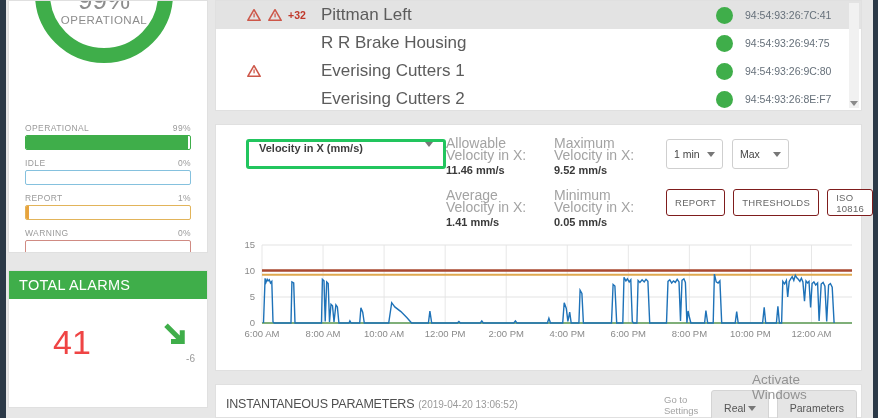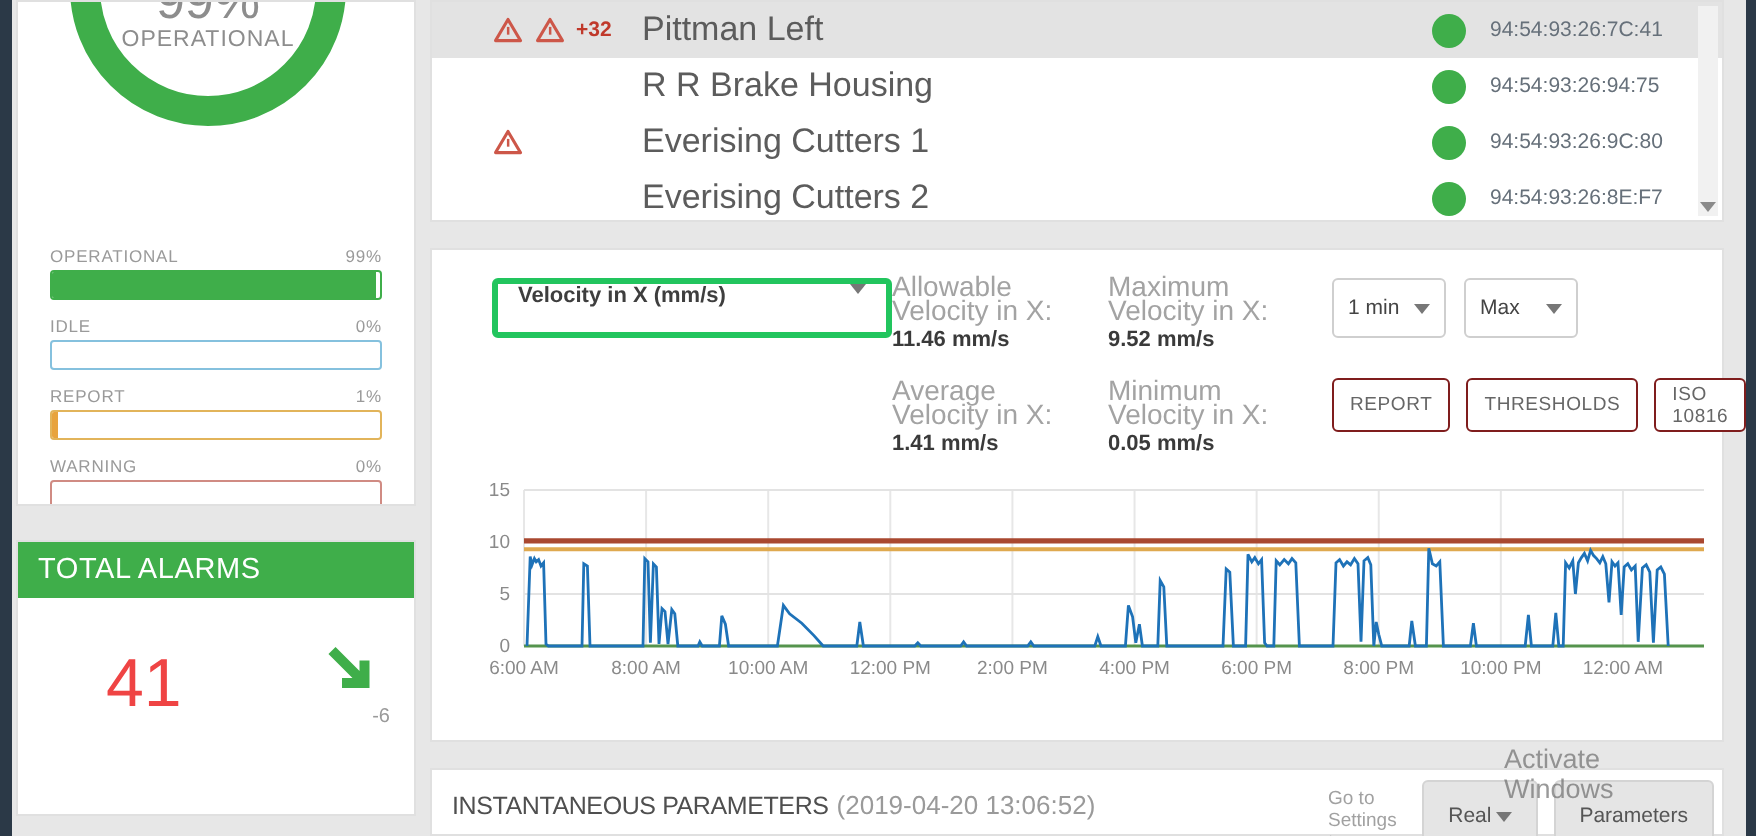--- a/index.html
+++ b/index.html
@@ -68,21 +68,21 @@
   #button-row { position:absolute; left:450px; top:64px; display:flex; gap:8px; }
   .chart-btn { height:27px; border:1px solid #7f1d1d; border-radius:3px; background:#fff;
     font-size:9.5px; color:#666; letter-spacing:.3px; display:flex; align-items:center;
     justify-content:center; padding:0 8px; }
   #velocity-chart { position:absolute; left:14px; top:112px; }
 
   
   #footer-panel { left:215px; top:384px; width:647px; height:34px; }
   #footer-title-wrap { position:absolute; left:10px; top:9px; }
   #footer-title { font-size:12.5px; color:#4f4f4f; letter-spacing:-.2px; }
-  #footer-ts { font-size:13px; color:#9a9a9a; margin-left:4px; }
+  #footer-ts { font-size:10px; color:#9a9a9a; margin-left:4px; }
   #footer-controls { position:absolute; right:4px; top:5px; display:flex; gap:8px; }
   .footer-btn { height:36px; border:1px solid #d4d4d4; border-radius:3px; background:#e5e5e5;
     font-size:10.5px; color:#555; display:flex; align-items:center; justify-content:center;
     padding:0 12px; gap:2px; }
 
   
   #watermark { position:absolute; z-index:10; pointer-events:none; }
   #wm1 { position:absolute; left:752px; top:372px; font-size:13.5px; color:rgba(110,110,110,.7); }
   #wm2 { position:absolute; left:664px; top:394px; font-size:9.5px; color:rgba(110,110,110,.65); }
 

